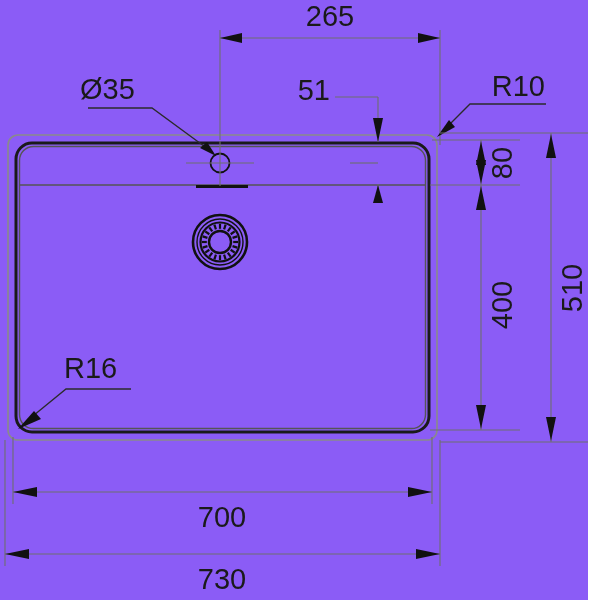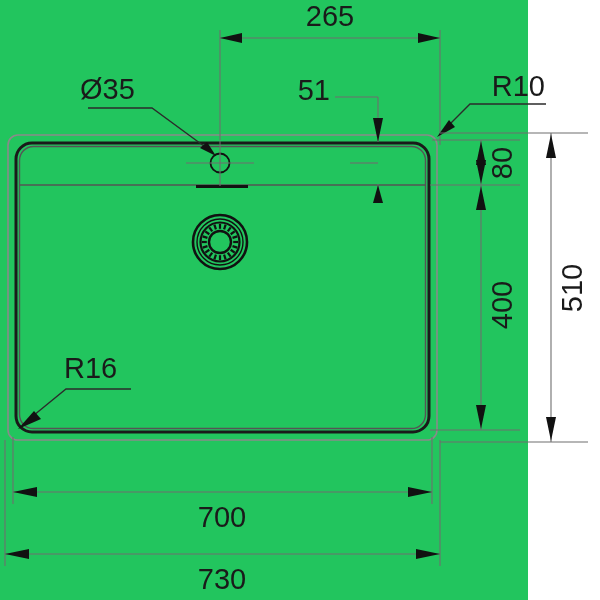--- a/index.html
+++ b/index.html
@@ -8,23 +8,23 @@
     background: #ffffff;
   }
   body {
     width: 600px;
     height: 600px;
     font-family: "Liberation Sans", sans-serif;
     overflow: hidden;
   }
   #drawing-root {
     position: relative;
-    width: 528px;
+    width: 588px;
     height: 600px;
-    background: #22c55e;
+    background: #8b5cf6;
   }
   svg#tech-drawing {
     display: block;
     width: 600px;
     height: 600px;
   }
   .dim-text {
     font-family: "Liberation Sans", sans-serif;
     font-size: 29px;
     fill: #1a1a1a;

